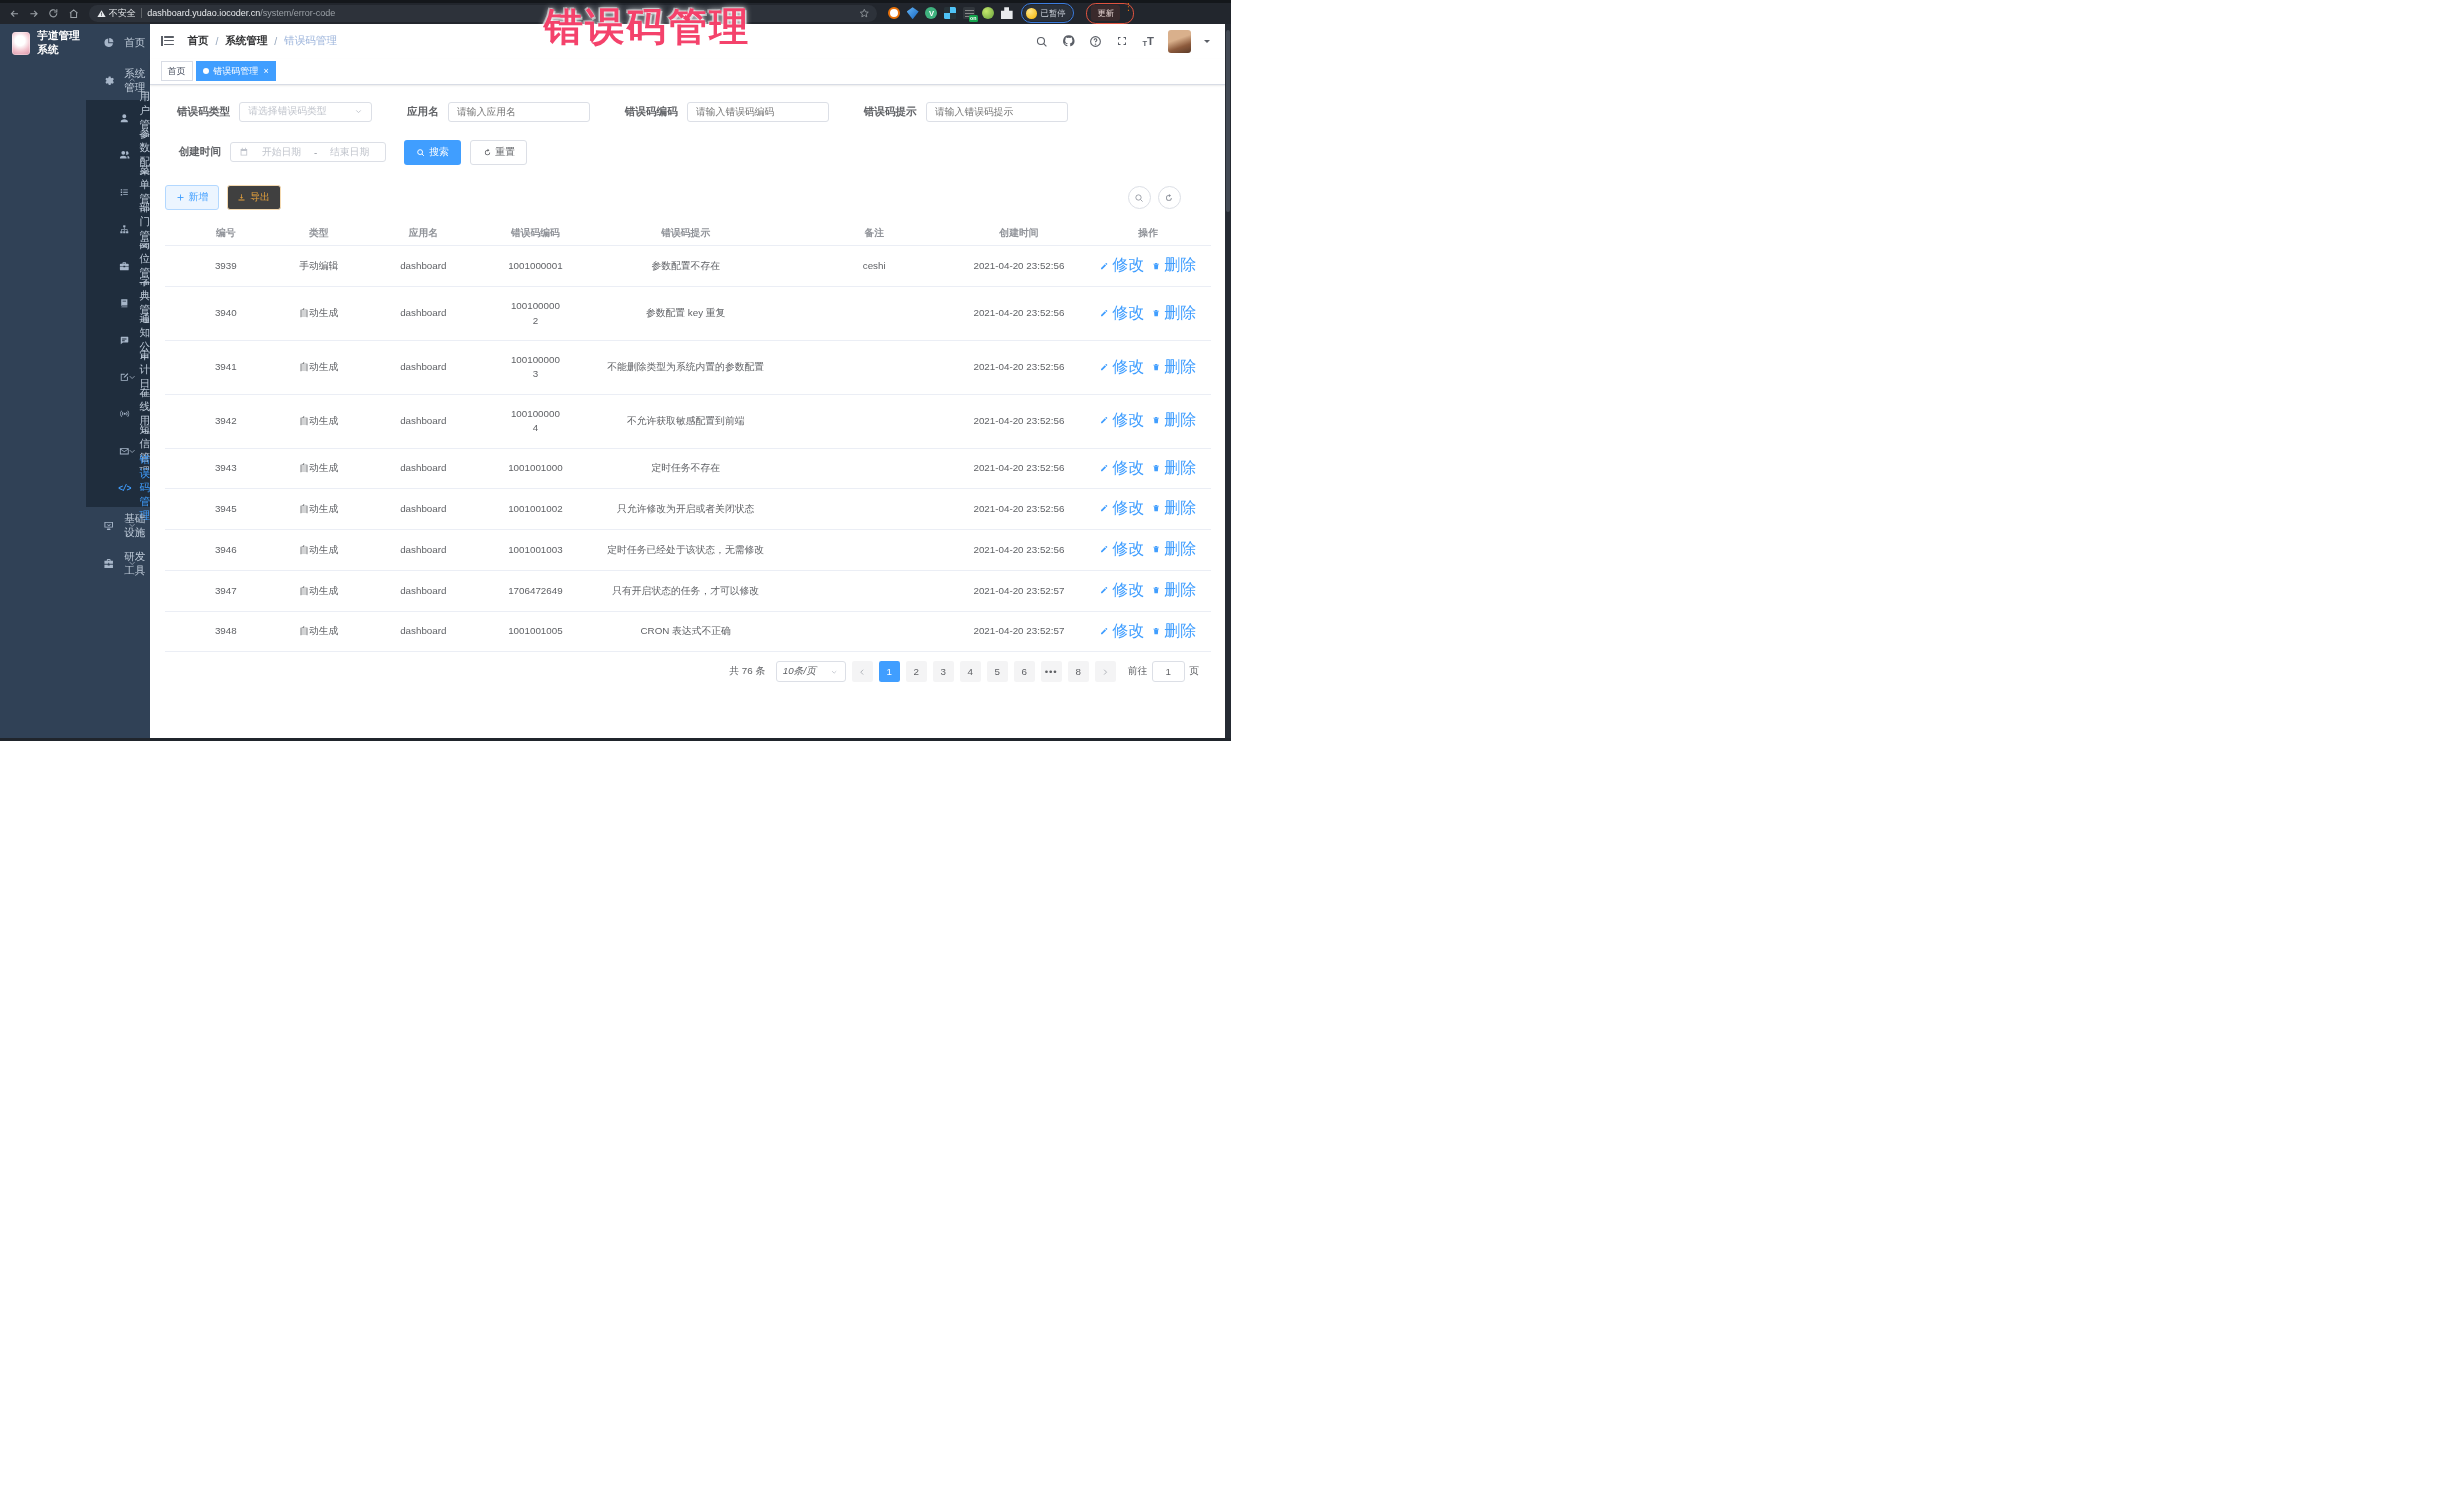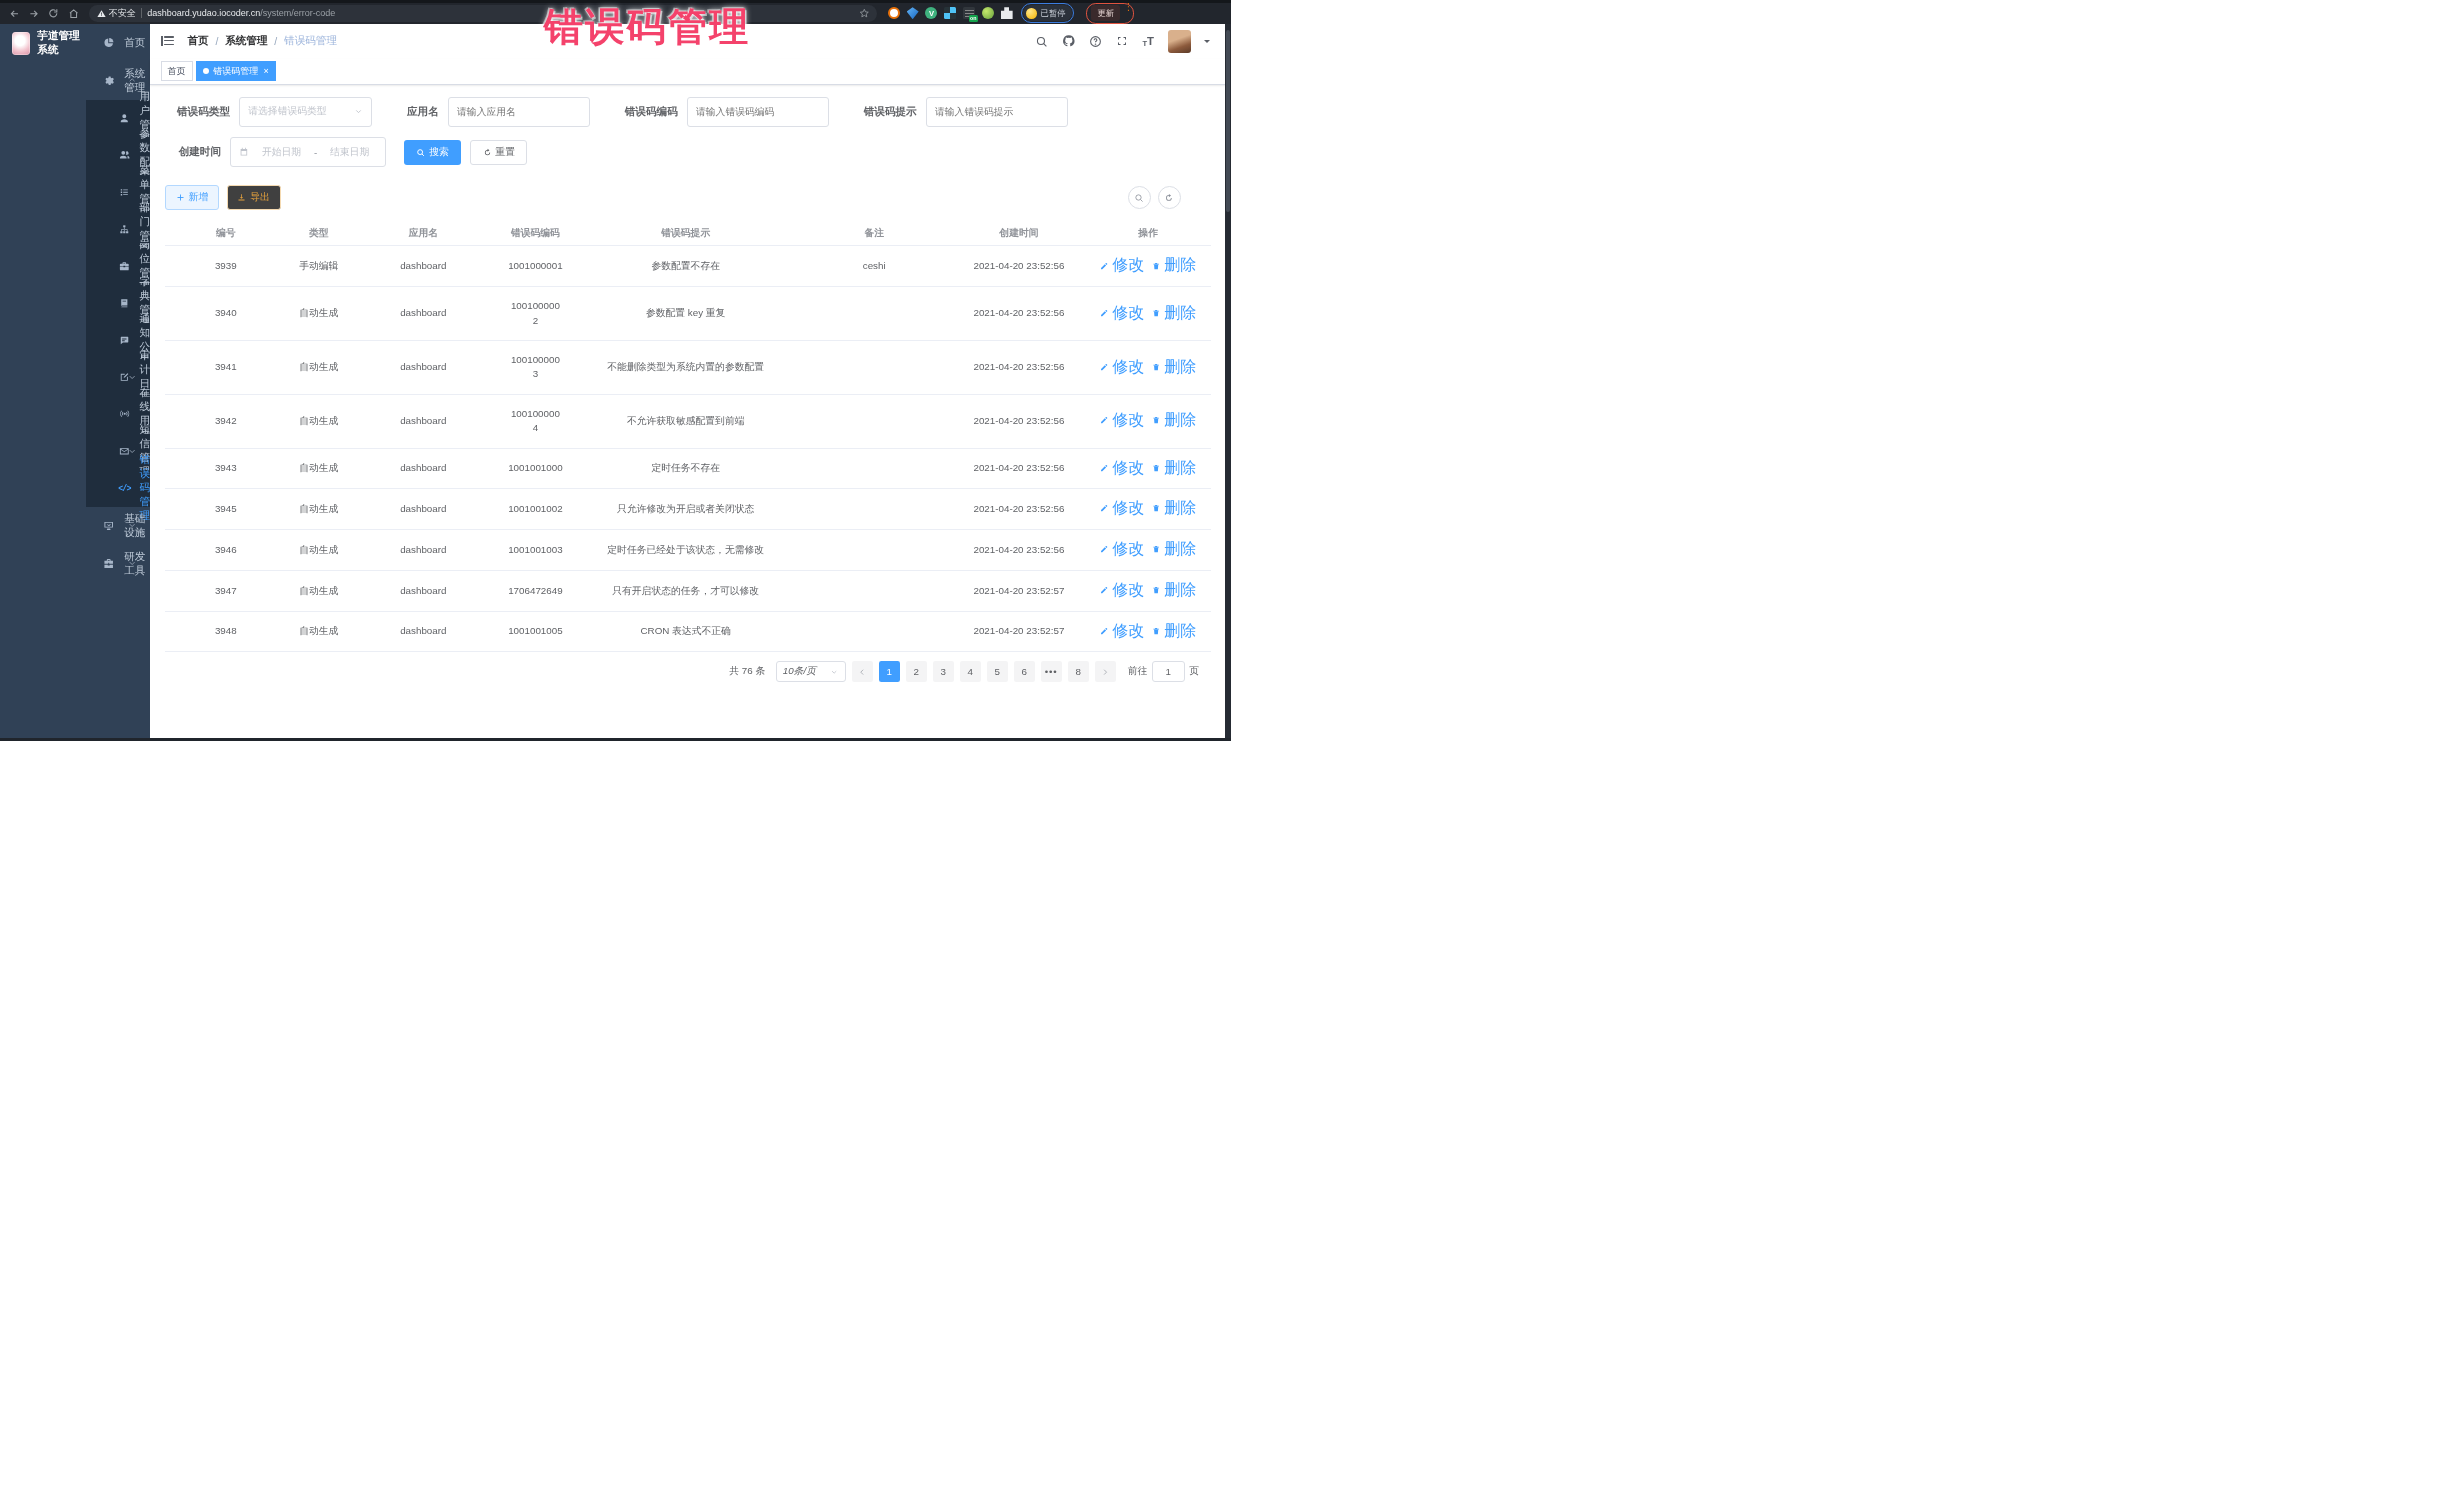--- a/index.html
+++ b/index.html
@@ -83,21 +83,21 @@
   .tag .dot { width:6px; height:6px; border-radius:50%; background:#fff; }
   .tag .close { font-size:9px; line-height:1; margin-left:1.5px; }
 
   
   .content { flex:1; padding:13.6px 20.5px 0 15px; position:relative; }
   .filter-form { padding-left:12px; color:#606266; font-size:10.6px; }
   .f-row { display:flex; align-items:center; height:27px; margin-bottom:13.6px; }
   .f-item { display:flex; align-items:center; margin-right:35px; }
   .f-label { font-weight:bold; padding-right:9px; white-space:nowrap; }
   .f-label.w70 { min-width:53px; text-align:right; }
-  .el-input { height:30px; border:0.8px solid #dcdfe6; border-radius:3px; background:#fff; display:flex; align-items:center; padding:0 8.3px; font-size:9.8px; color:#606266; }
+  .el-input { height:20px; border:0.8px solid #dcdfe6; border-radius:3px; background:#fff; display:flex; align-items:center; padding:0 8.3px; font-size:9.8px; color:#606266; }
   .el-input .ph { color:#c0c4cc; }
   .sel { width:133px; justify-content:space-between; }
   .inp { width:142px; }
   .date-range { width:156px; gap:5.3px; }
   .date-range .ph { flex:1; text-align:center; }
   .date-range .cal { color:#c0c4cc; }
   .btn { height:25px; border-radius:3px; font-size:9.8px; display:inline-flex; align-items:center; gap:3.8px; padding:0 11.4px; cursor:pointer; border:0.8px solid transparent; }
   .btn-primary { background:#409eff; color:#fff; margin-left:18px; }
   .btn-plain { background:#fff; color:#606266; border-color:#dcdfe6; margin-left:9px; }
   .toolbar { display:flex; align-items:center; margin-top:19.7px; position:relative; }

